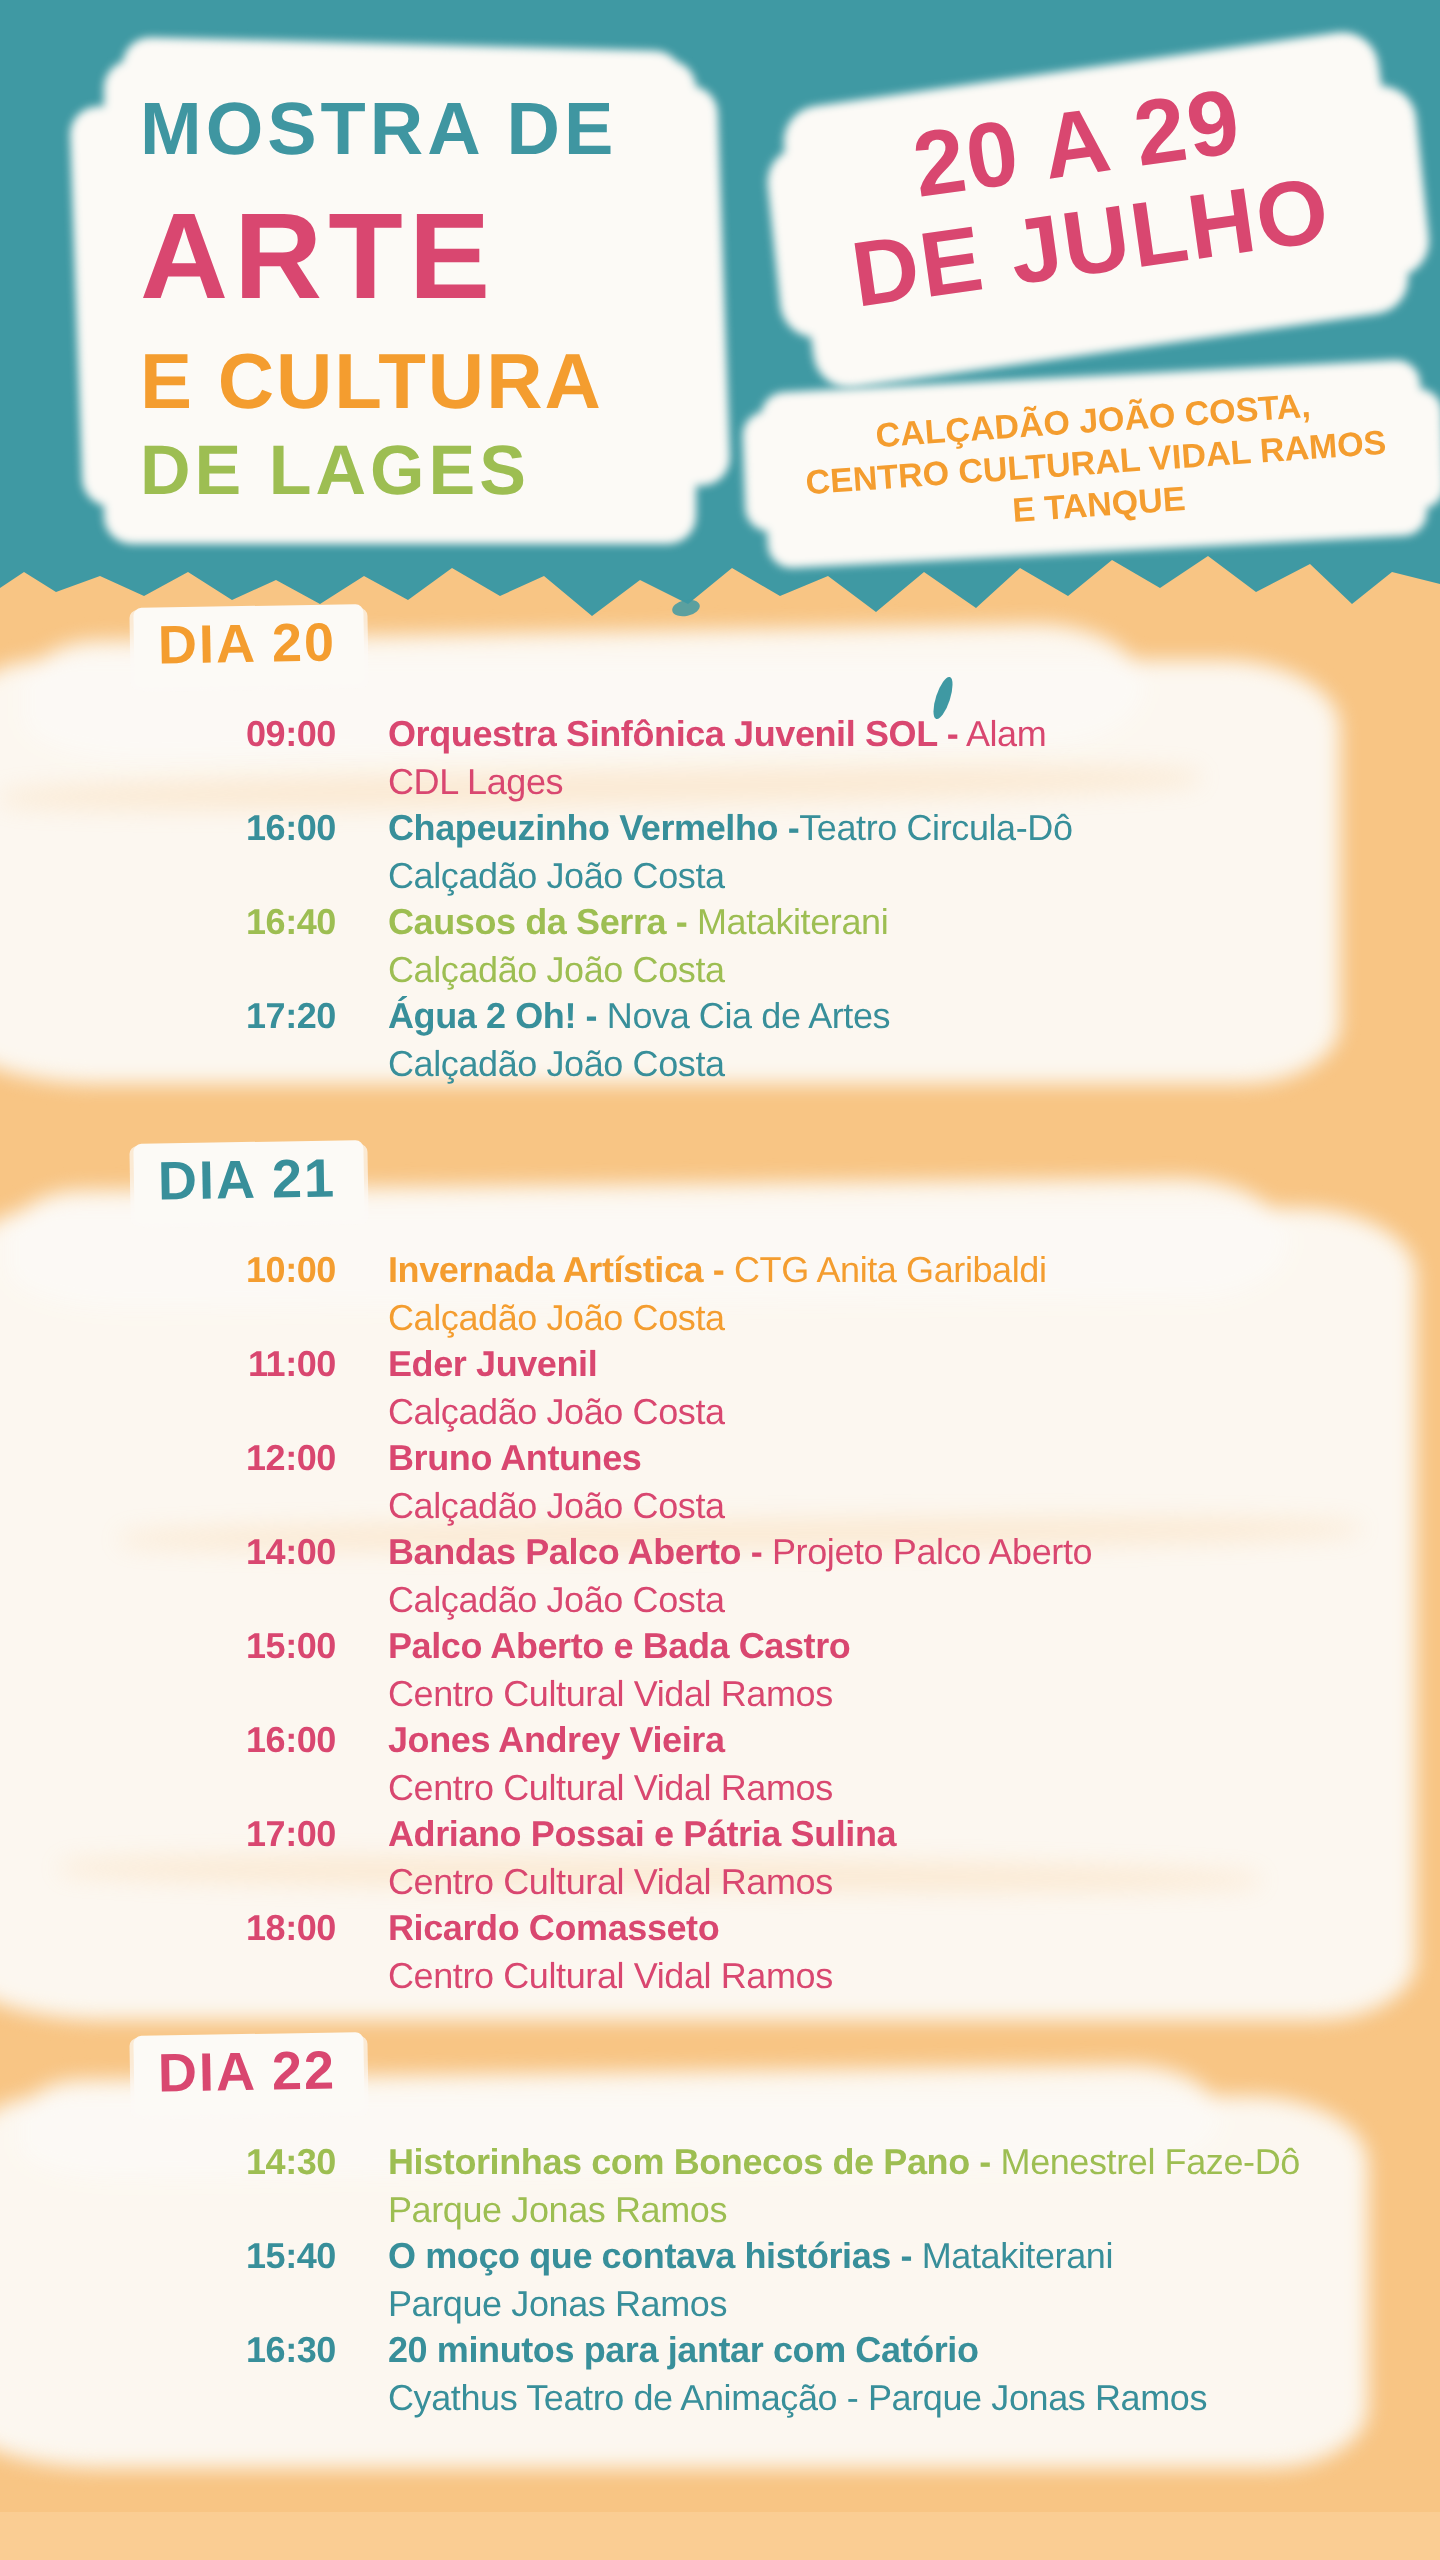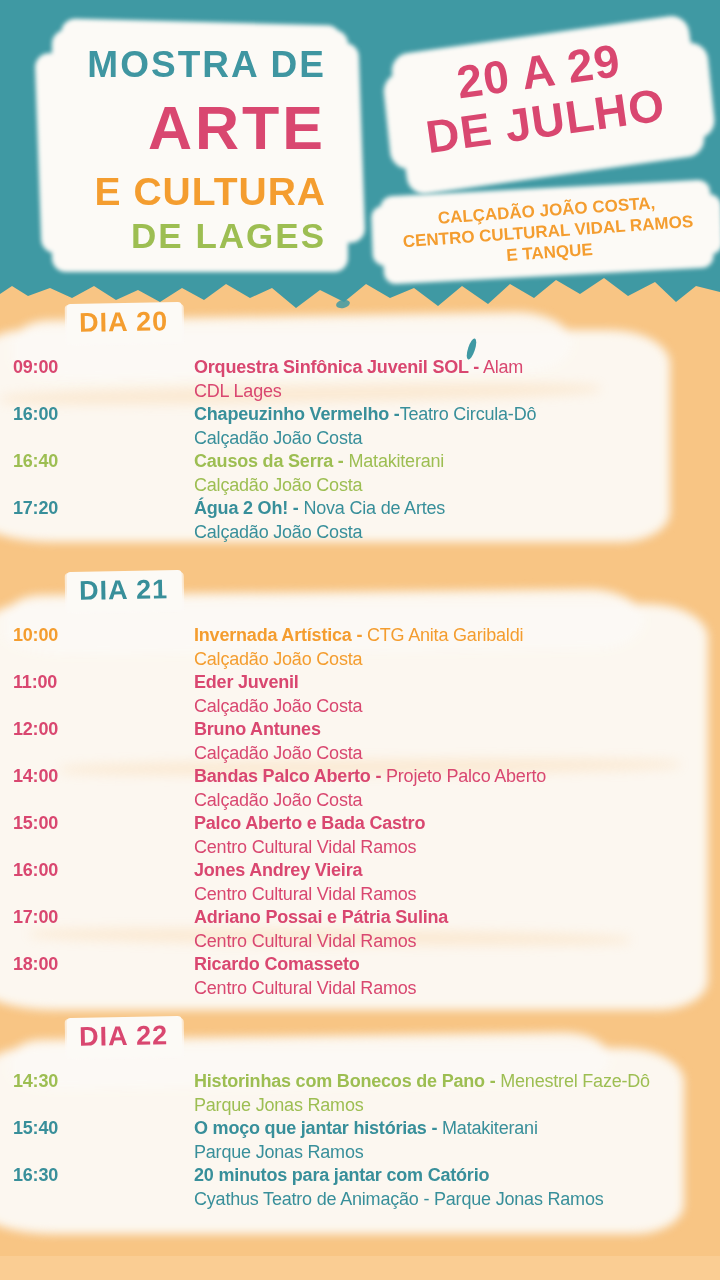--- a/index.html
+++ b/index.html
@@ -33,21 +33,21 @@
   .band-a::before{left:30px;top:-14px;width:560px;height:60px;transform:rotate(-1deg);}
   .band-b{left:-16px;top:604px;width:724px;height:406px;}
   .band-b::before{left:20px;top:-12px;width:640px;height:60px;transform:rotate(-.6deg);}
   .band-c{left:-16px;top:1048px;width:700px;height:186px;}
   .band-c::before{left:26px;top:-12px;width:600px;height:50px;transform:rotate(-.8deg);}
   .streak{position:absolute;background:var(--bg_sand);opacity:.28;filter:blur(6px);border-radius:40%;}
   .streak-1{left:0;top:386px;width:600px;height:16px;transform:rotate(-1deg);}
   .streak-2{left:60px;top:760px;width:620px;height:14px;transform:rotate(-.5deg);}
   .streak-3{left:30px;top:930px;width:600px;height:14px;transform:rotate(.6deg);}
   
-  .title-block{position:absolute;left:56px;top:44px;width:270px;font-weight:bold;text-align:right;}
+  .title-block{position:absolute;left:70px;top:44px;width:270px;font-weight:bold;}
   .t1{font-size:37px;line-height:42px;letter-spacing:2px;color:var(--title_teal);}
   .t2{font-size:61px;line-height:84px;letter-spacing:3px;color:var(--pink);}
   .t3{font-size:39px;line-height:44px;letter-spacing:1px;color:var(--orange);}
   .t4{font-size:35px;line-height:44px;letter-spacing:2px;color:var(--green);}
   .date-block{position:absolute;left:402px;top:46px;width:280px;text-align:center;
     transform:rotate(-8deg);font-weight:bold;font-size:46px;line-height:50px;
     letter-spacing:1px;color:var(--pink);}
   .venues-block{position:absolute;left:392px;top:200px;width:312px;text-align:center;
     transform:rotate(-4deg);font-weight:bold;font-size:17px;line-height:21px;color:var(--orange);}
   
@@ -55,21 +55,21 @@
   .day{position:absolute;left:0;width:720px;}
   .day:nth-child(1){top:303px;}
   .day:nth-child(2){top:571px;}
   .day:nth-child(3){top:1017px;}
   .day-chip{display:inline-block;margin-left:54px;background:var(--white);
     padding:4px 14px 5px 12px;transform:rotate(-1deg);border-radius:4px;
     box-shadow:2px 2px 0 rgba(252,250,246,.7),-2px 1px 0 rgba(252,250,246,.7);}
   .day-label{font-weight:bold;font-size:27px;letter-spacing:1px;}
   .events{margin-top:13px;}
   .event-row{display:flex;font-size:18px;line-height:23.5px;letter-spacing:-.2px;}
-  .event-row .time{width:155px;font-weight:bold;flex:0 0 155px;}
+  .event-row .time{width:155px;text-align:right;font-weight:bold;flex:0 0 155px;}
   .event-row .lines{margin-left:26px;}
   .event-row .t-bold{font-weight:bold;}
   .event-row .venue{font-weight:normal;}
 </style>
 </head>
 <body>
 
 <div class="poster">
   <div class="sand-bg"></div>
   <div class="band band-a"></div>
@@ -224,21 +224,21 @@
     <div class="time">14:30</div>
     <div class="lines">
       <div class="title-line"><span class="t-bold">Historinhas com Bonecos de Pano -</span><span class="t-rest"> Menestrel Faze-Dô</span></div>
       <div class="venue">Parque Jonas Ramos</div>
     </div>
   </div>
 
   <div class="event-row" style="color: rgb(56, 143, 154);">
     <div class="time">15:40</div>
     <div class="lines">
-      <div class="title-line"><span class="t-bold">O moço que jantar histórias -</span><span class="t-rest"> Matakiterani</span></div>
+      <div class="title-line"><span class="t-bold">O moço que contava histórias -</span><span class="t-rest"> Matakiterani</span></div>
       <div class="venue">Parque Jonas Ramos</div>
     </div>
   </div>
 
   <div class="event-row" style="color: rgb(56, 143, 154);">
     <div class="time">16:30</div>
     <div class="lines">
       <div class="title-line"><span class="t-bold">20 minutos para jantar com Catório</span><span class="t-rest"></span></div>
       <div class="venue">Cyathus Teatro de Animação - Parque Jonas Ramos</div>
     </div>

